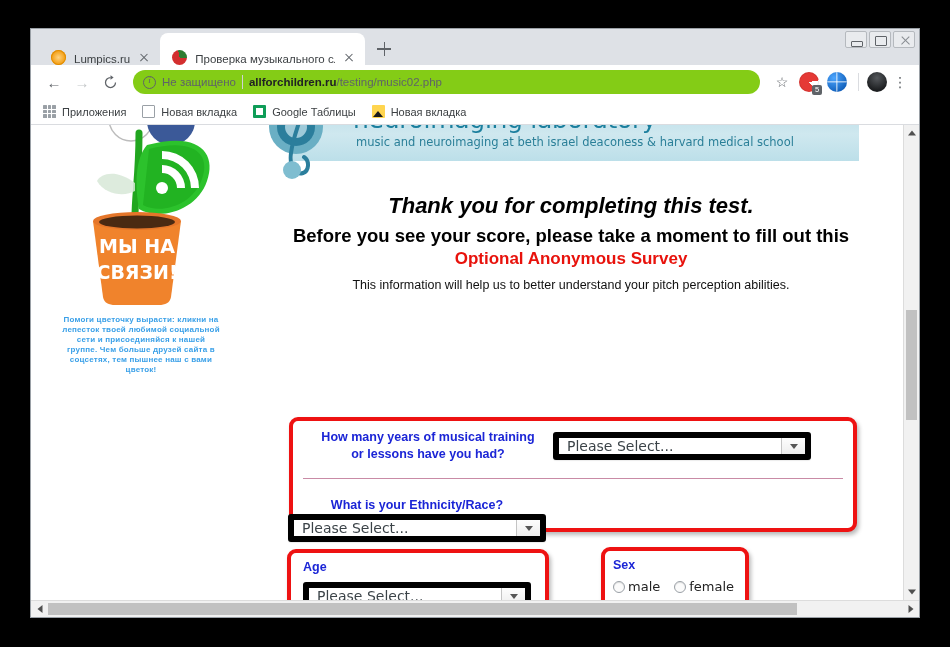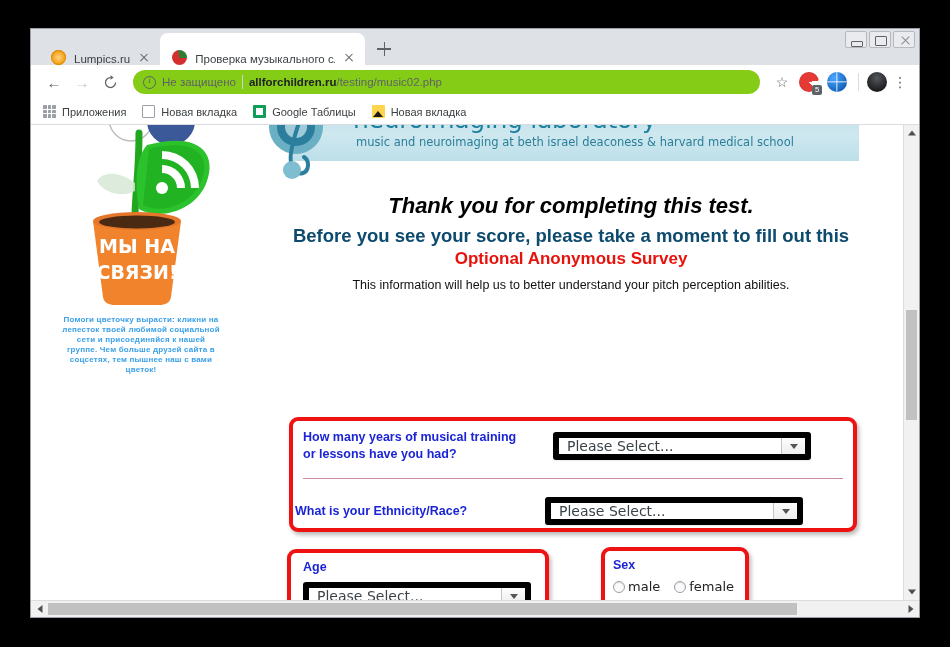--- a/index.html
+++ b/index.html
@@ -297,21 +297,21 @@
 
   
   .main { position: absolute; left: 240px; right: 0; top: 60px; }
   .h-thanks {
     text-align: center; font-size: 22px; font-weight: bold;
     font-style: italic; color: #000; margin-top: 8px;
     width: 600px;
   }
   .h-before {
     text-align: center; font-size: 18.5px; font-weight: bold;
-    color: #0c4a6e; margin-top: 6px; width: 600px; line-height: 22px;
+    color: #000000; margin-top: 6px; width: 600px; line-height: 22px;
   }
   .h-survey {
     text-align: center; font-size: 17px; font-weight: bold;
     color: #e8120c; margin-top: 2px; width: 600px;
   }
   .h-info {
     text-align: center; font-size: 12.5px; color: #111;
     margin-top: 9px; width: 600px;
   }
 
@@ -321,21 +321,21 @@
     border: 4px solid #ee1212;
     border-radius: 9px;
     box-shadow: 2px 3px 4px rgba(0,0,0,.28);
     background: #fff;
   }
   .hl-main { left: 258px; top: 292px; width: 568px; height: 115px; }
   .hl-age  { left: 256px; top: 424px; width: 262px; height: 70px; }
   .hl-sex  { left: 570px; top: 422px; width: 148px; height: 66px; }
 
   .qrow {
-    position: absolute; display: flex; align-items: center;
+    position: absolute; display: flex; align-items: center; text-align: center;
   }
   .qlabel {
     color: #1b25d6; font-weight: bold; font-size: 12.5px; line-height: 17px;
   }
 
   
   .sel {
     background: #fff;
     border: 6px solid #000000;
     border-radius: 3px;
@@ -531,21 +531,21 @@
               <div>or lessons have you had?</div>
             </div>
             <div class="sel" style="width:258px;">
               <span class="val">Please Select...</span>
               <span class="arrow"></span>
             </div>
           </div>
 
           <div class="divline" style="left:272px; top:353px; width:540px;"></div>
 
-          <div class="qrow" style="left:264px; top:372px;">
+          <div class="qrow" style="left:257px; top:372px;flex-direction:column;">
             <div class="qlabel" style="width:250px;">What is your Ethnicity/Race?</div>
             <div class="sel" style="width:258px;">
               <span class="val">Please Select...</span>
               <span class="arrow"></span>
             </div>
           </div>
 
           <div class="hl hl-age"></div>
           <div style="position:absolute; left:272px; top:434px;">
             <div class="qlabel">Age</div>

